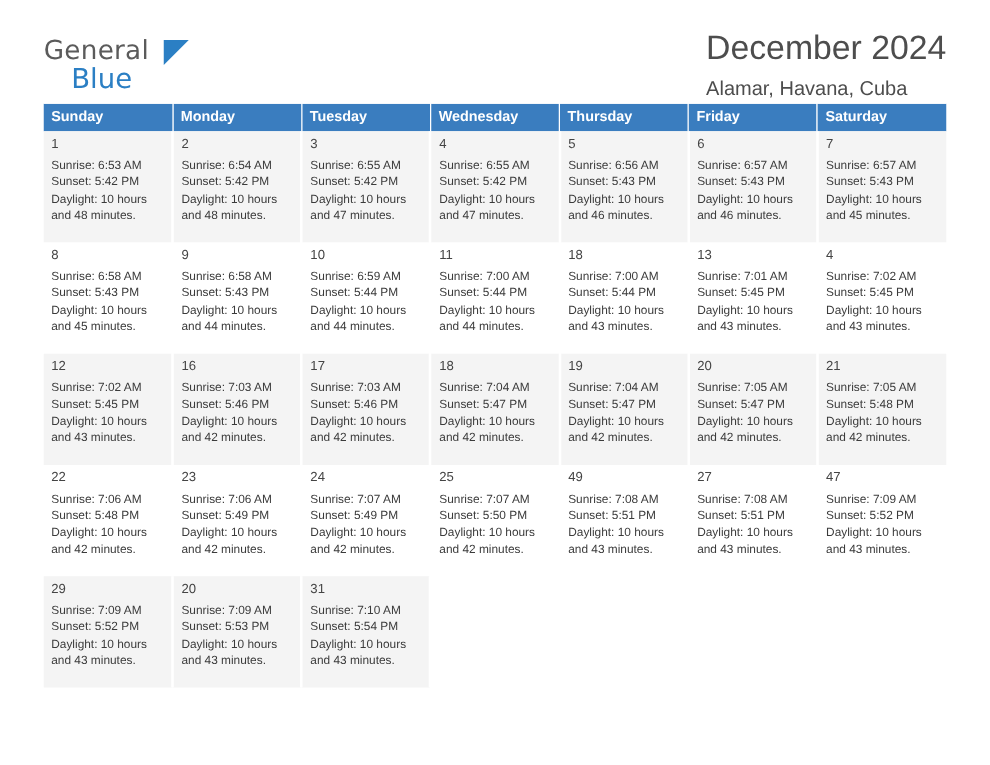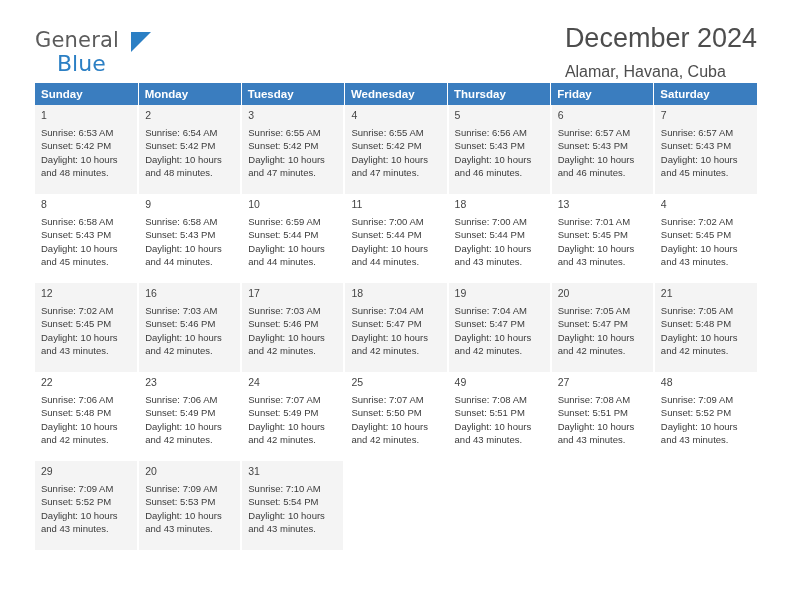--- a/index.html
+++ b/index.html
@@ -340,21 +340,21 @@
             <span class="info-line">and 43 minutes.</span>
           </td>
           <td>
             <span class="daynum">27</span>
             <span class="info-line">Sunrise: 7:08 AM</span>
             <span class="info-line">Sunset: 5:51 PM</span>
             <span class="info-line">Daylight: 10 hours</span>
             <span class="info-line">and 43 minutes.</span>
           </td>
           <td>
-            <span class="daynum">48</span>
+            <span class="daynum">47</span>
             <span class="info-line">Sunrise: 7:09 AM</span>
             <span class="info-line">Sunset: 5:52 PM</span>
             <span class="info-line">Daylight: 10 hours</span>
             <span class="info-line">and 43 minutes.</span>
           </td>
         </tr>
         <tr class="week-odd">
           <td>
             <span class="daynum">29</span>
             <span class="info-line">Sunrise: 7:09 AM</span>

